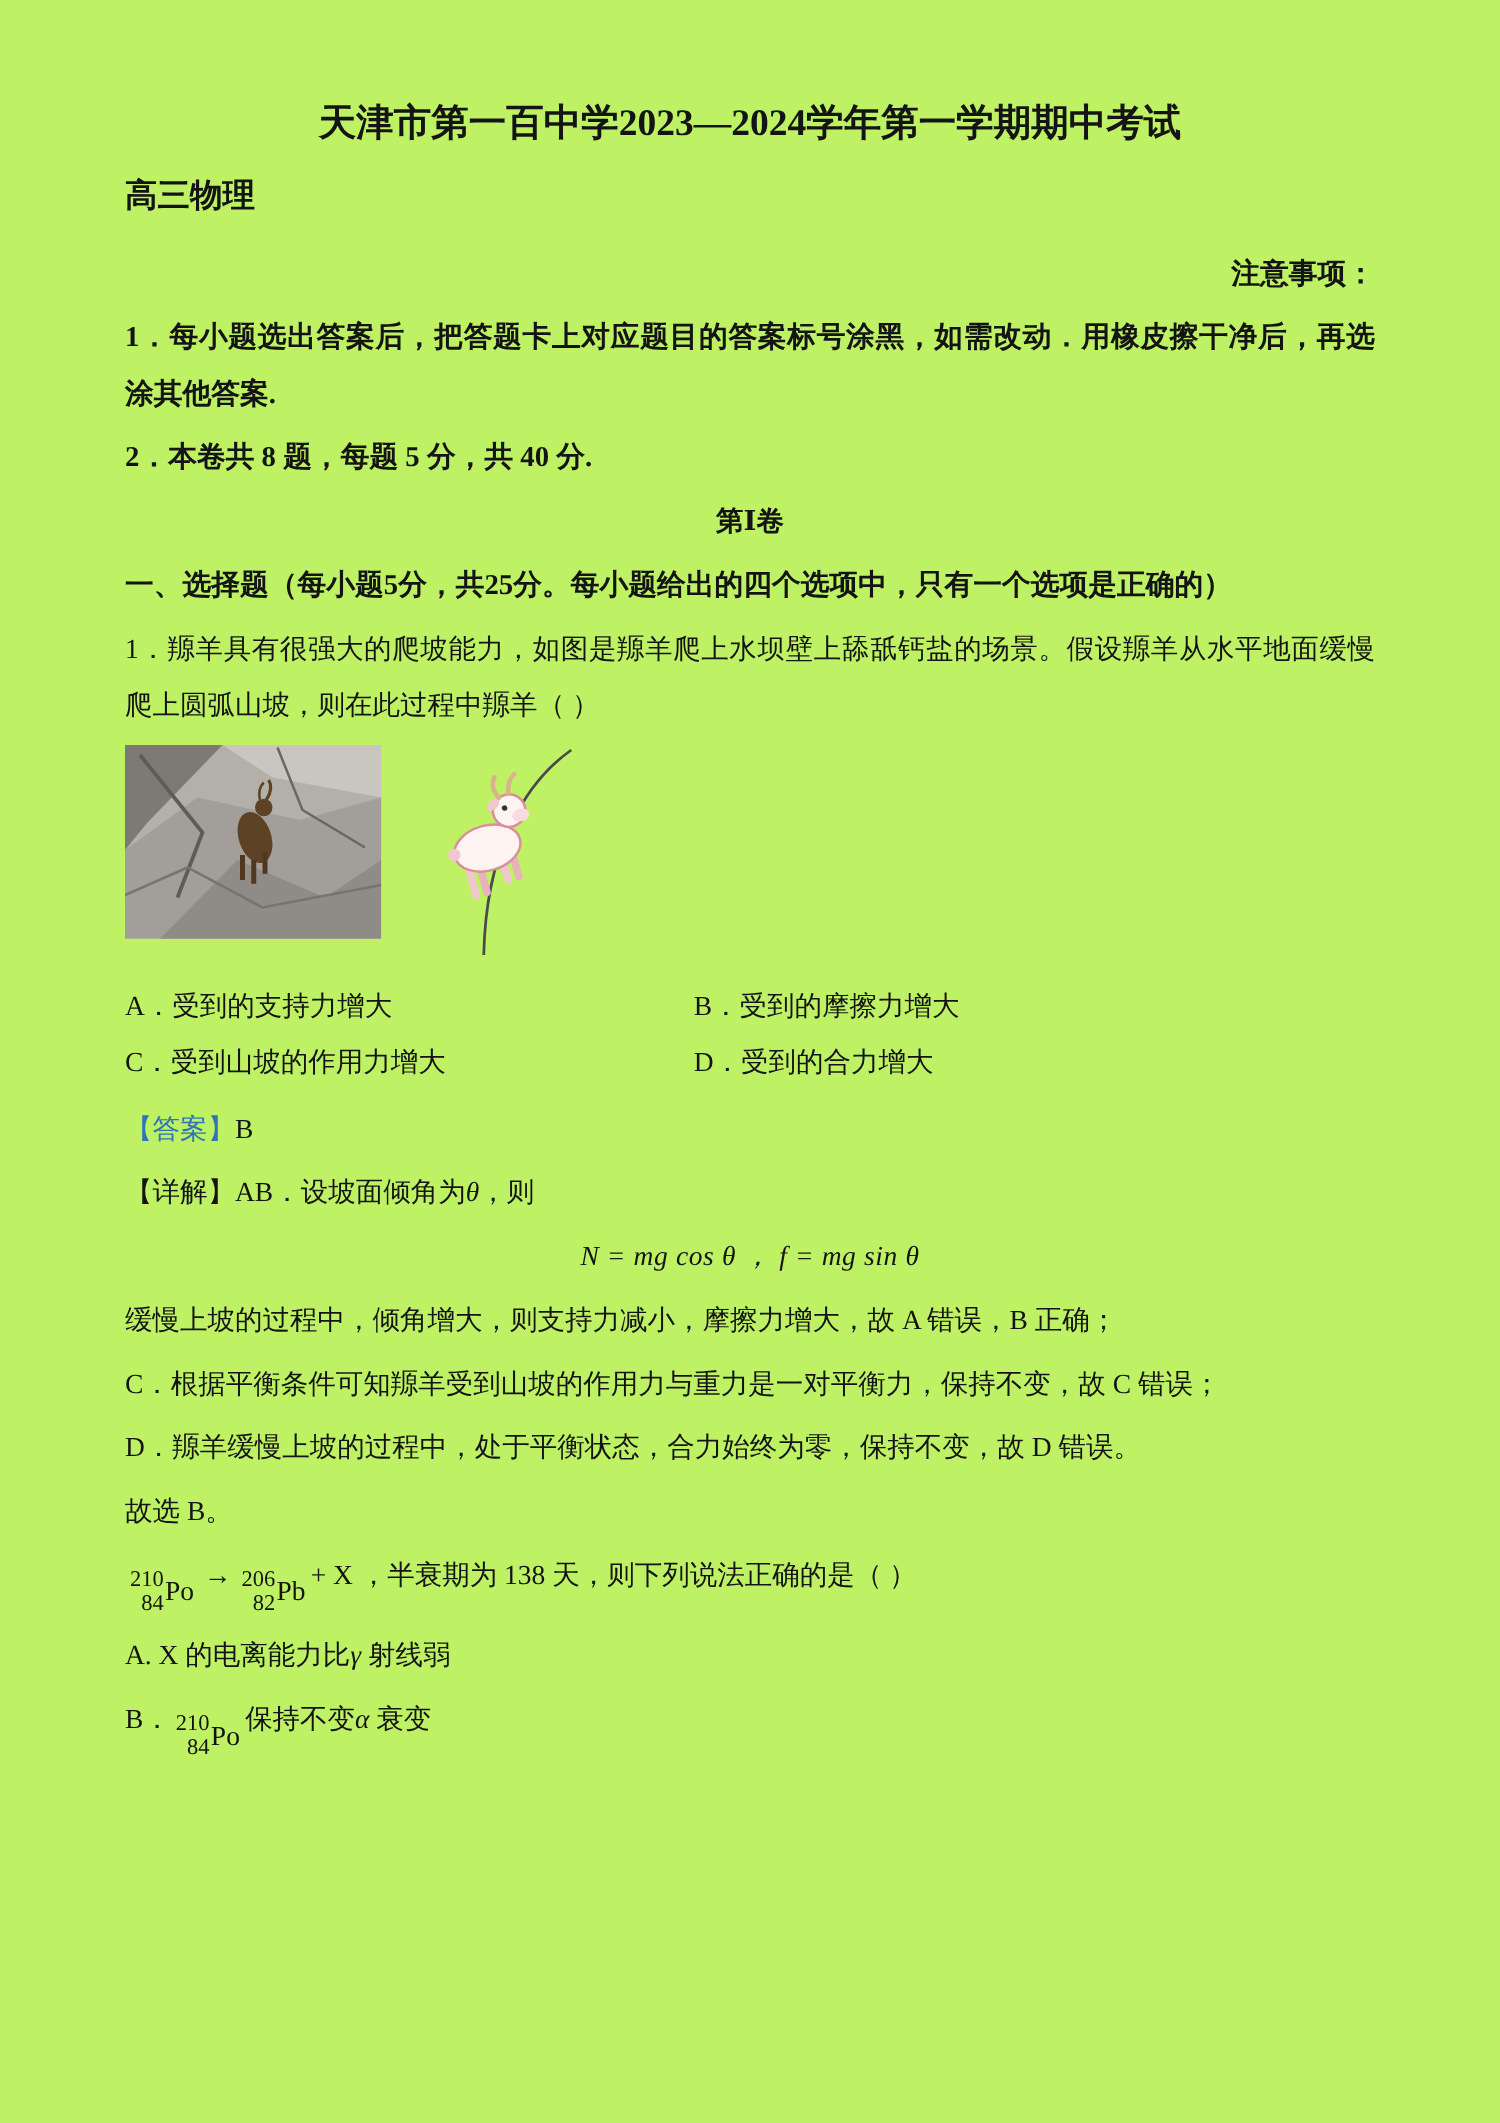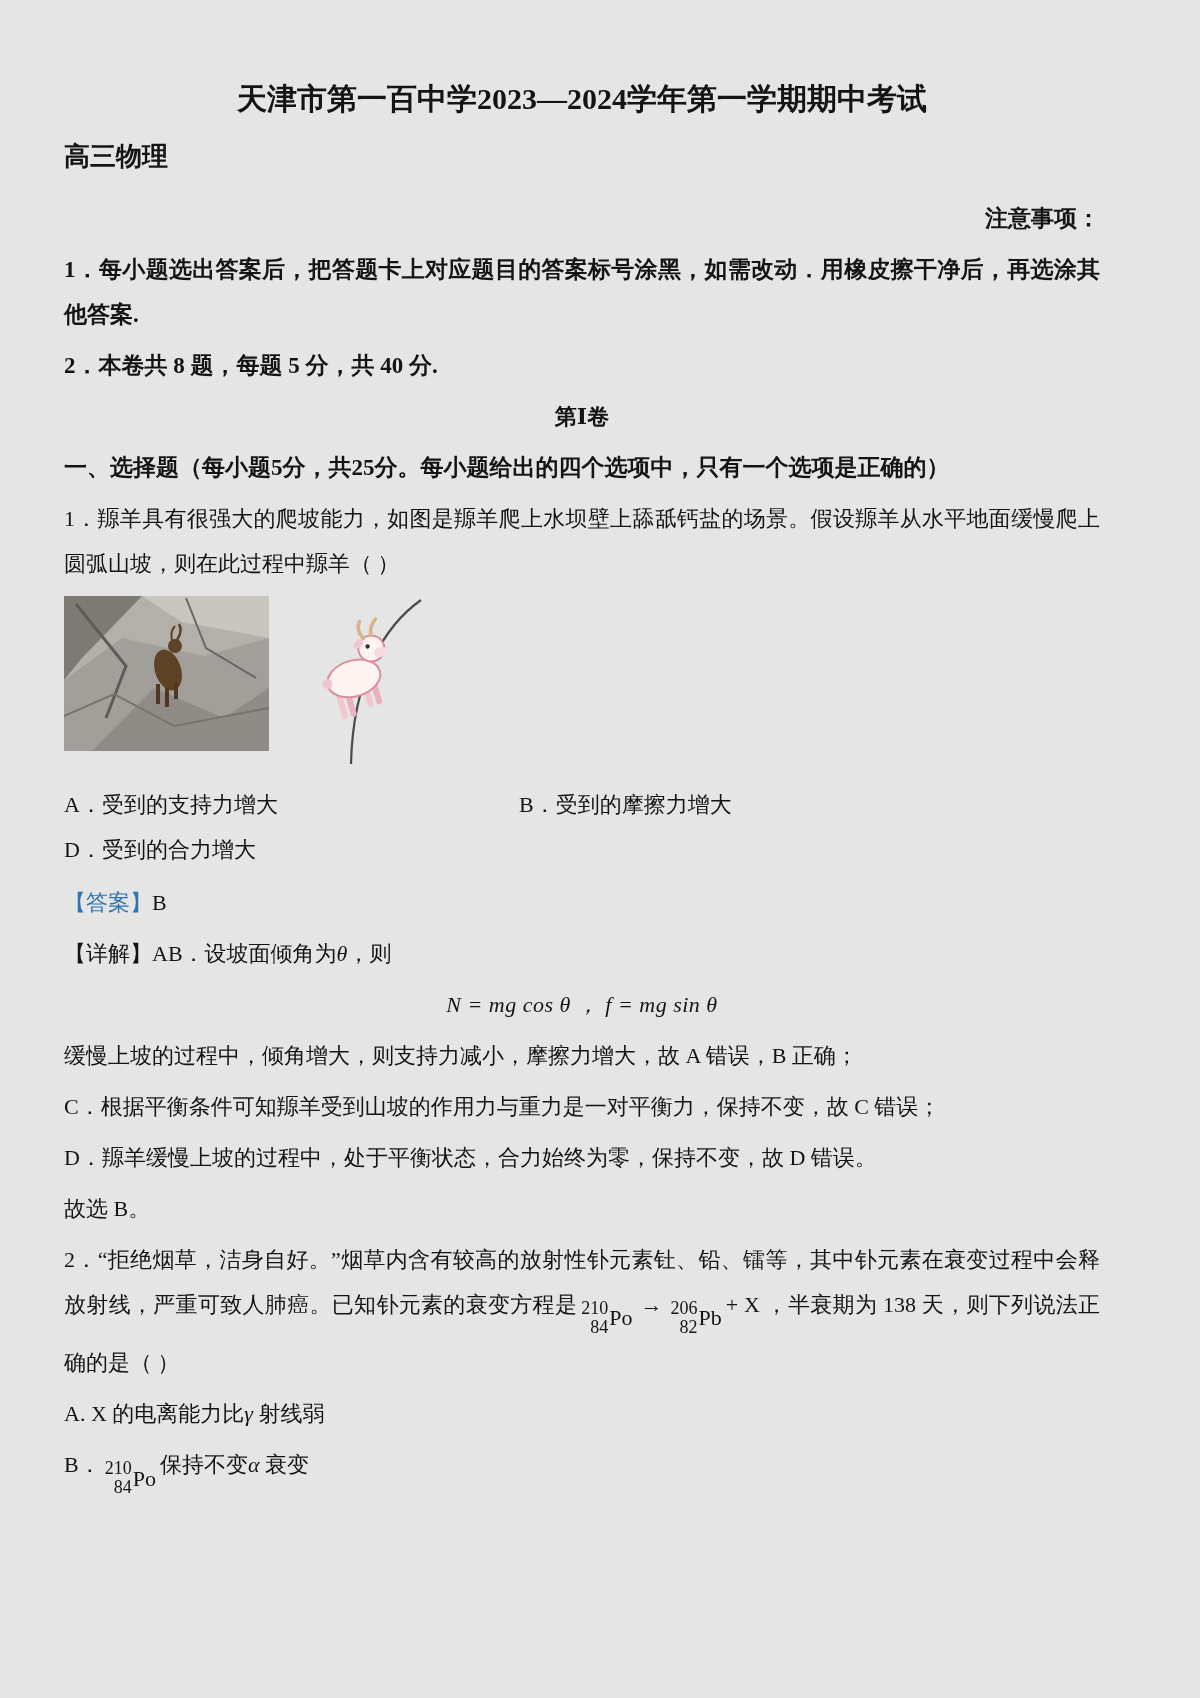--- a/index.html
+++ b/index.html
@@ -1,23 +1,23 @@
 <!DOCTYPE html>
 <html><head>
 <meta charset="utf-8">
 <style>
   html,body { margin:0; padding:0; background:#ffffff; }
   .page {
     position:relative;
     width:1200px; height:1698px;
     margin:0 auto;
     box-sizing:border-box;
-    padding:78px 100px 0 64px;
+    padding:78px 100px 0 100px;
     overflow:hidden;
-    background:#e5e5e5;
+    background:#bef264;
     color:#141414;
     font-family:"Liberation Serif","DejaVu Serif",serif;
     font-size:22px;
   }
   .page p { margin:0 0 6px 0; line-height:45px; }
   .title {
     text-align:center; font-size:30px; font-weight:700;
     line-height:42px; margin:0 0 16px 0;
   }
   .subtitle {
@@ -106,37 +106,38 @@
         <ellipse cx="52" cy="16" rx="6" ry="3.6" fill="#f2c6ce" transform="rotate(-28 52 16)"></ellipse>
         <path d="M58,12 q-5,-10 1,-17" stroke="#d9b38c" stroke-width="3.6" fill="none" stroke-linecap="round"></path>
         <path d="M66,11 q2,-10 9,-14" stroke="#d9b38c" stroke-width="3.6" fill="none" stroke-linecap="round"></path>
       </g>
     </svg>
   </div>
 
   <div class="options">
     <span>A．受到的支持力增大</span>
     <span>B．受到的摩擦力增大</span>
+    <span>C．受到山坡的作用力增大</span>
     <span>D．受到的合力增大</span>
   </div>
 
   <p><span class="blue">【答案】</span><span>B</span></p>
 
 
   <p><span>【详解】</span><span>AB．设坡面倾角为</span><span class="greek">θ</span><span>，则</span></p>
 
   <p class="formula">N = mg cos θ ，  f = mg sin θ</p>
 
   <p class="stem">缓慢上坡的过程中，倾角增大，则支持力减小，摩擦力增大，故 A 错误，B 正确；</p>
   <p class="stem">C．根据平衡条件可知羱羊受到山坡的作用力与重力是一对平衡力，保持不变，故 C 错误；</p>
   <p class="stem">D．羱羊缓慢上坡的过程中，处于平衡状态，合力始终为零，保持不变，故 D 错误。</p>
   <p class="stem">故选 B。</p>
 
   <p class="stem">
-    <span>2．“拒绝烟草，洁身自好。”烟草内含有较高的放射性钋元素钍、铅、镭等，其中钋元素在衰变过程中会释放射线，严重可致人肺癌。已知钋元素的衰变方程是</span><span class="nuclide">
+    <span class="nuclide">
         <span class="scripts">
           <span>210</span>
           <span>84</span>
         </span>
         <span>Po</span>
       </span><span class="arrow">→</span><span class="nuclide">
         <span class="scripts">
           <span>206</span>
           <span>82</span>
         </span>

